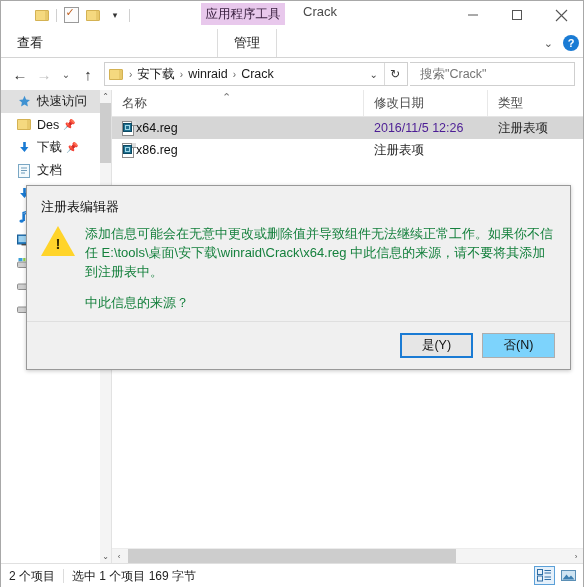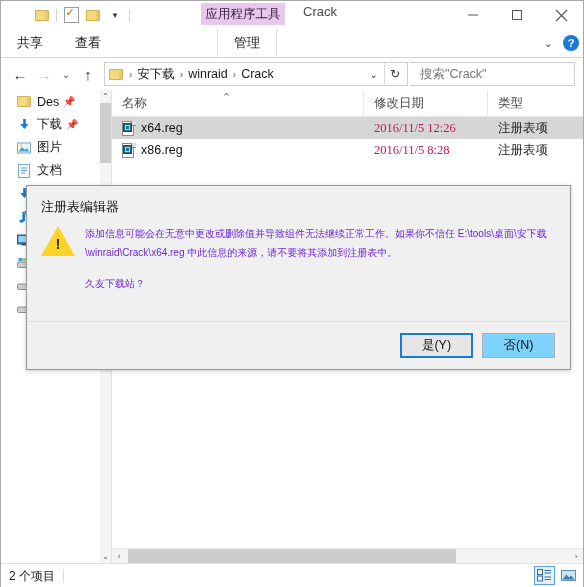--- a/index.html
+++ b/index.html
@@ -72,22 +72,22 @@
   .listarea{flex:1;position:relative;background:#fff;overflow:hidden;}
   .sortmark{position:absolute;left:110px;top:1px;font-size:11px;color:#777;}
   .colhead{height:26px;display:flex;align-items:center;border-bottom:1px solid #e5e5e5;font-size:12.5px;color:#4a4a4a;}
   .col{height:26px;display:flex;align-items:center;padding-left:10px;box-sizing:border-box;}
   .col.name{width:252px;border-right:1px solid #e8e8e8;}
   .col.date{width:124px;border-right:1px solid #e8e8e8;}
   .col.type{width:90px;}
   .row{height:22px;display:flex;align-items:center;font-size:12.5px;color:#111;}
   .row.sel{background:#d6d6d6;}
   .cell{height:22px;display:flex;align-items:center;box-sizing:border-box;}
-  .cell.name{width:252px;padding-left:10px;gap:5px;}
-  .cell.date{width:124px;padding-left:10px;color:#be185d;font-family:Liberation Serif, serif;}
+  .cell.name{width:252px;padding-left:10px;}
+  .cell.date{width:124px;padding-left:10px;color:#4c1d95;}
   .cell.type{width:90px;padding-left:10px;color:#222;}
   .regico{width:14px;height:15px;position:relative;flex:none;}
   .regico .pg{position:absolute;left:0;top:0;width:12px;height:15px;background:#fff;border:1px solid #8a8a8a;box-sizing:border-box;}
   .regico .fold{position:absolute;right:0;top:0;width:4px;height:4px;background:#dedede;border-left:1px solid #8a8a8a;border-bottom:1px solid #8a8a8a;}
   .regico .blk{position:absolute;left:1px;top:2px;width:9px;height:9px;background:#1f6f8f;border:1px solid #0d4a63;box-sizing:border-box;}
   .regico .blk:after{content:"";position:absolute;left:1px;top:1px;width:5px;height:5px;border:1px solid #9fd8e8;box-sizing:border-box;}
 
   .hscroll{position:absolute;left:0;bottom:0;width:100%;height:14px;background:#f4f4f4;border-top:1px solid #ececec;display:flex;align-items:center;}
   .hs-l,.hs-r{width:14px;height:14px;display:flex;align-items:center;justify-content:center;font-size:8px;color:#555;}
   .hs-track{flex:1;height:14px;position:relative;}
@@ -120,21 +120,21 @@
   .wm-faint2{position:absolute;left:150px;top:58px;font-size:19px;color:#d7d7d7;opacity:.8;letter-spacing:1px;}
 
   
   .dialog{position:absolute;left:25px;top:184px;width:545px;height:185px;background:#f0f0f0;border:1px solid #999;box-sizing:border-box;z-index:9;
     box-shadow:0 1px 4px rgba(0,0,0,.22);}
   .dlg-inner{position:absolute;left:0;top:0;right:0;bottom:47px;background:#f0f0f0;}
   .dlg-title{position:absolute;left:14px;top:12px;font-size:13px;color:#111;}
   .dlg-warn{position:absolute;left:14px;top:40px;width:34px;height:31px;}
   .tri{width:0;height:0;border-left:17px solid transparent;border-right:17px solid transparent;border-bottom:30px solid #ffd42a;}
   .tri-txt{position:absolute;left:0;top:9px;width:34px;text-align:center;font-size:15px;font-weight:bold;color:#3a2f00;}
-  .dlg-body{position:absolute;left:58px;top:38px;right:14px;font-size:10px;line-height:19px;color:#6d28d9;}
+  .dlg-body{position:absolute;left:58px;top:38px;right:14px;font-size:13px;line-height:19px;color:#15803d;}
   .dlg-q{margin-top:12px;}
   .dlg-foot{position:absolute;left:0;right:0;bottom:0;height:47px;background:#f0f0f0;border-top:1px solid #dfdfdf;display:flex;align-items:center;justify-content:flex-end;padding-right:15px;gap:9px;}
   .dbtn{min-width:73px;height:25px;border:1px solid #adadad;background:#7dd3fc;font-size:12.5px;color:#111;display:flex;align-items:center;justify-content:center;font-family:inherit;box-sizing:border-box;}
   .dbtn.default{border:2px solid #1a7bd4;background:#e6e6e6;}
 </style>
 </head>
 <body>
 
 <div class="window">
 
@@ -171,21 +171,20 @@
       <div class="wbtn close">
         <svg width="13" height="13" viewBox="0 0 13 13">
             <line x1="1" y1="1" x2="12" y2="12" stroke="#555" stroke-width="1.1"></line>
             <line x1="12" y1="1" x2="1" y2="12" stroke="#555" stroke-width="1.1"></line>
           </svg>
       </div>
     </div>
   </div>
 
   <div class="ribbon">
-    <div class="tab">共享</div>
     <div class="tab">查看</div>
     <div class="mgmt-wrap">
       <div class="tab mgmt">管理</div>
     </div>
     <div class="right">
       <div class="chev">⌄</div>
       <div class="helpico">?</div>
     </div>
   </div>
 
@@ -212,45 +211,43 @@
       <svg class="mag" viewBox="0 0 14 14">
         <circle cx="5.6" cy="5.6" r="4" fill="none" stroke="#333" stroke-width="1.2"></circle>
         <line x1="8.6" y1="8.6" x2="12.6" y2="12.6" stroke="#333" stroke-width="1.3"></line>
       </svg>
     </div>
   </div>
 
   <div class="content">
 
     <div class="sidebar">
+      <div class="snode sel">
+        <span class="sico">
+          <svg width="13" height="13" viewBox="0 0 13 13">
+              <path d="M6.5 0.8 L8.1 4.4 L12 4.9 L9.1 7.5 L9.9 11.4 L6.5 9.4 L3.1 11.4 L3.9 7.5 L1 4.9 L4.9 4.4 Z" fill="#3f92d2"></path>
+            </svg>
+        </span>
+        <span>快速访问</span>
+      </div>
       <div class="snode">
         <span class="sico">
             <span class="folder-sm"></span>
           </span>
         <span>Des</span>
         <span class="pin">📌</span>
       </div>
       <div class="snode">
         <span class="sico">
           <svg width="13" height="13" viewBox="0 0 13 13">
               <path d="M5.2 1 h2.6 v5 h2.6 L6.5 11 L2.1 6 h3.1 Z" fill="#1a7bd4"></path>
             </svg>
         </span>
         <span>下载</span>
         <span class="pin">📌</span>
-      </div>
-      <div class="snode">
-        <span class="sico">
-          <svg width="14" height="12" viewBox="0 0 14 12">
-              <rect x="0.5" y="1" width="13" height="10" fill="#eaf4fb" stroke="#7aa7c4"></rect>
-              <path d="M1.5 9.5 L5 5 L7.5 8 L9.5 6.2 L12.5 9.5 Z" fill="#4e9ccb"></path>
-              <circle cx="4" cy="3.6" r="1.1" fill="#f3c63d"></circle>
-            </svg>
-        </span>
-        <span>图片</span>
       </div>
       <div class="snode">
         <span class="sico">
           <svg width="12" height="14" viewBox="0 0 12 14">
               <rect x="0.5" y="0.5" width="11" height="13" fill="#f4fafd" stroke="#7aa7c4"></rect>
               <line x1="3" y1="4" x2="9" y2="4" stroke="#6f9cbb"></line>
               <line x1="3" y1="6.5" x2="9" y2="6.5" stroke="#6f9cbb"></line>
               <line x1="3" y1="9" x2="7" y2="9" stroke="#6f9cbb"></line>
             </svg>
         </span>
@@ -343,37 +340,37 @@
 
       <div class="row">
         <div class="cell name">
           <span class="regico">
               <span class="pg"></span>
               <span class="fold"></span>
               <span class="blk"></span>
             </span>
           <span>x86.reg</span>
         </div>
-        <div class="cell date">2016/11/5 8:28</div>
         <div class="cell type">注册表项</div>
       </div>
 
       <div class="hscroll">
         <div class="hs-l">‹</div>
         <div class="hs-track">
             <div class="hs-thumb"></div>
           </div>
         <div class="hs-r">›</div>
       </div>
     </div>
   </div>
 
   <div class="statusbar">
     <div class="st-item">2 个项目</div>
     <div class="st-sep"></div>
+    <div class="st-item">选中 1 个项目  169 字节</div>
     <div class="viewbtns">
       <div class="vbtn active">
         <svg width="15" height="13" viewBox="0 0 15 13">
             <rect x="0.5" y="0.5" width="5" height="5" fill="none" stroke="#2e6da4"></rect>
             <rect x="0.5" y="7" width="5" height="5" fill="none" stroke="#2e6da4"></rect>
             <line x1="7.5" y1="1.5" x2="14" y2="1.5" stroke="#2e6da4"></line>
             <line x1="7.5" y1="4" x2="14" y2="4" stroke="#2e6da4"></line>
             <line x1="7.5" y1="8" x2="14" y2="8" stroke="#2e6da4"></line>
             <line x1="7.5" y1="10.5" x2="14" y2="10.5" stroke="#2e6da4"></line>
           </svg>
@@ -399,21 +396,21 @@
 
   <div class="dialog">
     <div class="dlg-inner">
       <div class="dlg-title">注册表编辑器</div>
       <div class="dlg-warn">
         <div class="tri"></div>
         <div class="tri-txt">!</div>
       </div>
       <div class="dlg-body">
         <div>添加信息可能会在无意中更改或删除值并导致组件无法继续正常工作。如果你不信任 E:\tools\桌面\安下载\winraid\Crack\x64.reg 中此信息的来源，请不要将其添加到注册表中。</div>
-        <div class="dlg-q">久友下载站？</div>
+        <div class="dlg-q">中此信息的来源？</div>
       </div>
     </div>
     <div class="dlg-foot">
       <div class="dbtn default">是(Y)</div>
       <div class="dbtn">否(N)</div>
     </div>
   </div>
 
 </div>
 

